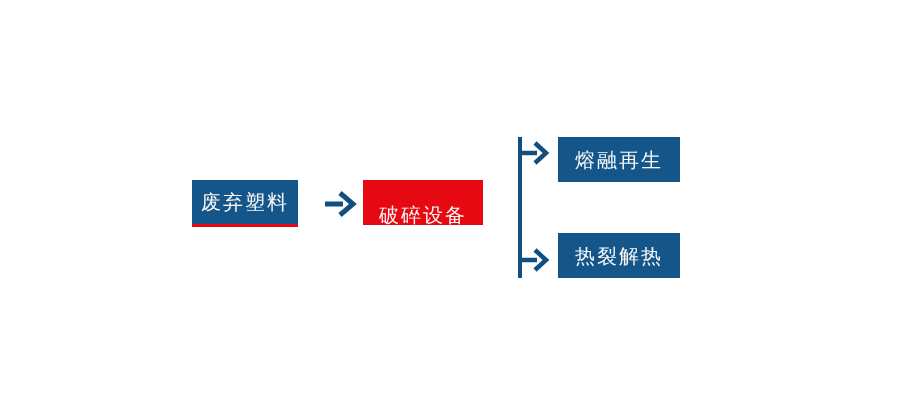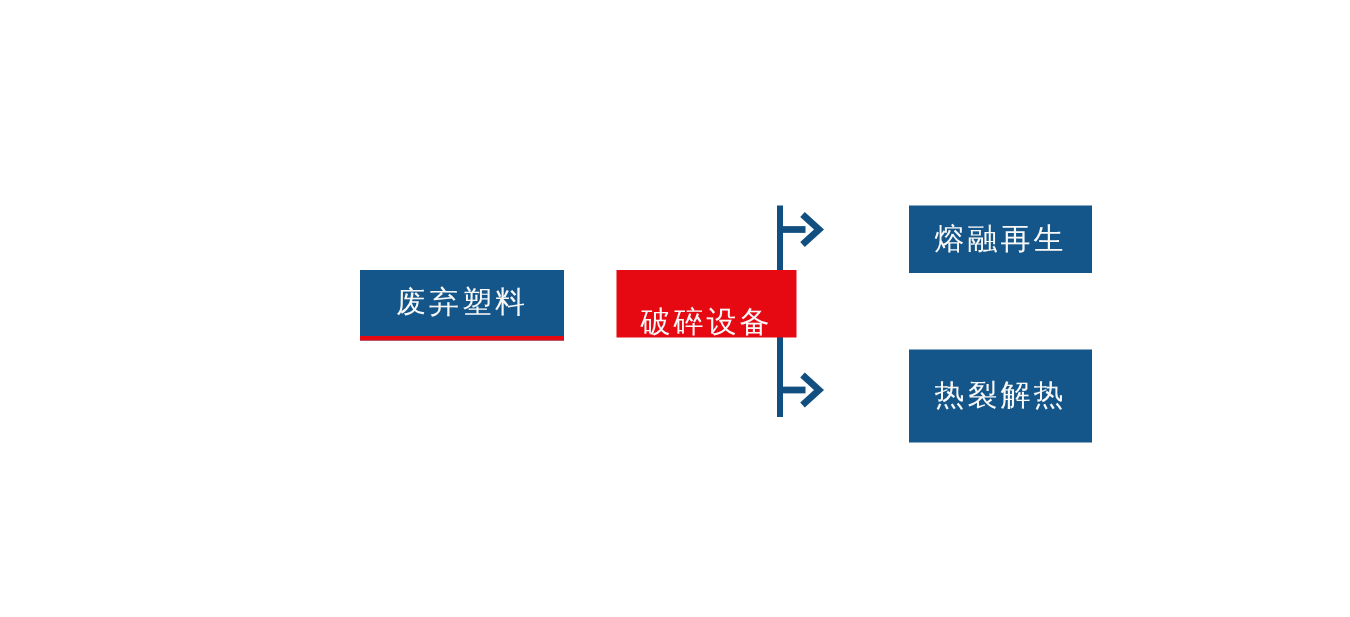--- a/index.html
+++ b/index.html
@@ -27,40 +27,39 @@
     display: flex;
     align-items: center;
     justify-content: center;
     box-sizing: border-box;
     color: #f8f8f8;
     font-size: 20px;
     letter-spacing: 2px;
     line-height: 1;
     text-align: center;
     white-space: nowrap;
-    margin-left: 48px;
   }
   .node-blue { background: #15568a; }
   .node-red  { background: #e60911; }
   .node-source {
     left: 192px; top: 180px;
-    width: 136px; height: 47px;
+    width: 106px; height: 47px;
     border-bottom: 3px solid #e60911;
   }
   .node-process {
     left: 363px; top: 180px;
     width: 120px; height: 45px; align-items: flex-end;
   }
   .node-output-top {
     left: 558px; top: 137px;
     width: 122px; height: 45px;
   }
   .node-output-bottom {
     left: 558px; top: 233px;
-    width: 122px; height: 62px;
+    width: 122px; height: 45px;
   }
   .node-label { display: inline-block; }
 </style>
 </head>
 <body>
 
 <div class="canvas">
 
   <svg class="connectors" viewBox="0 0 900 411" xmlns="http://www.w3.org/2000/svg">
 

